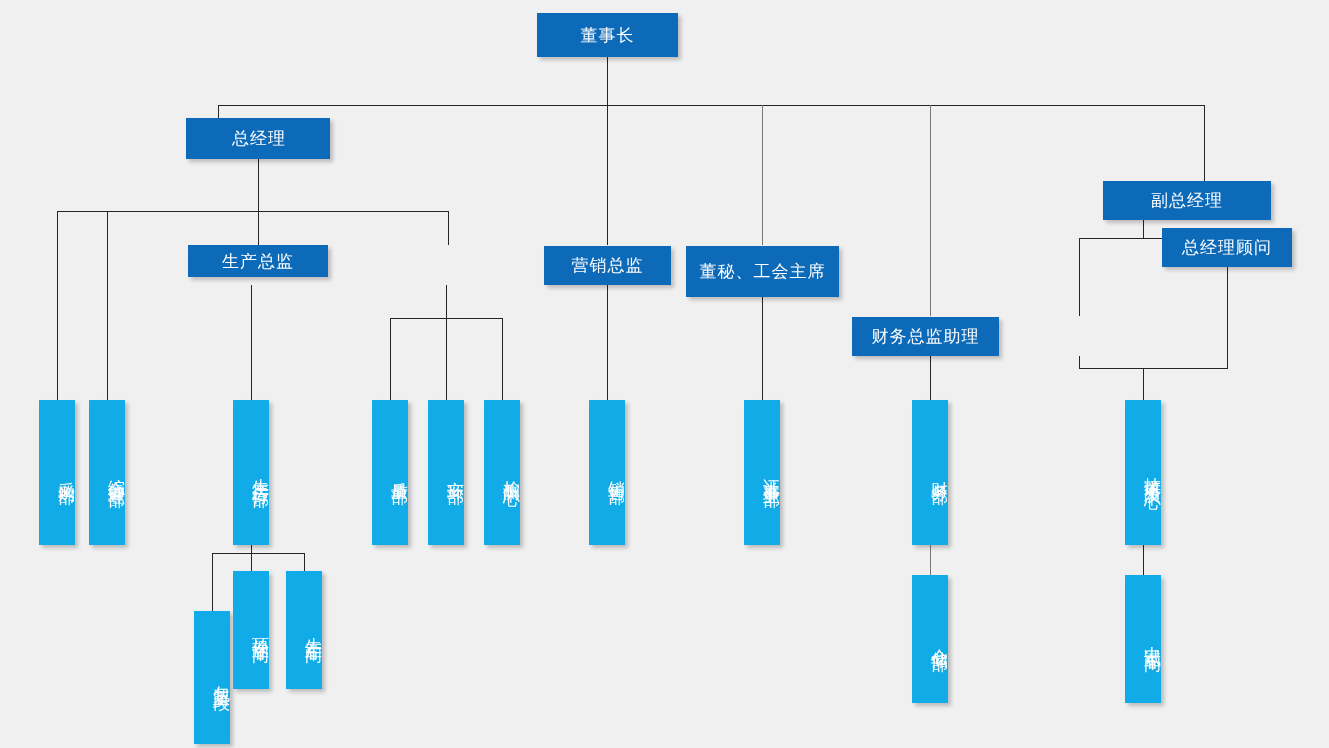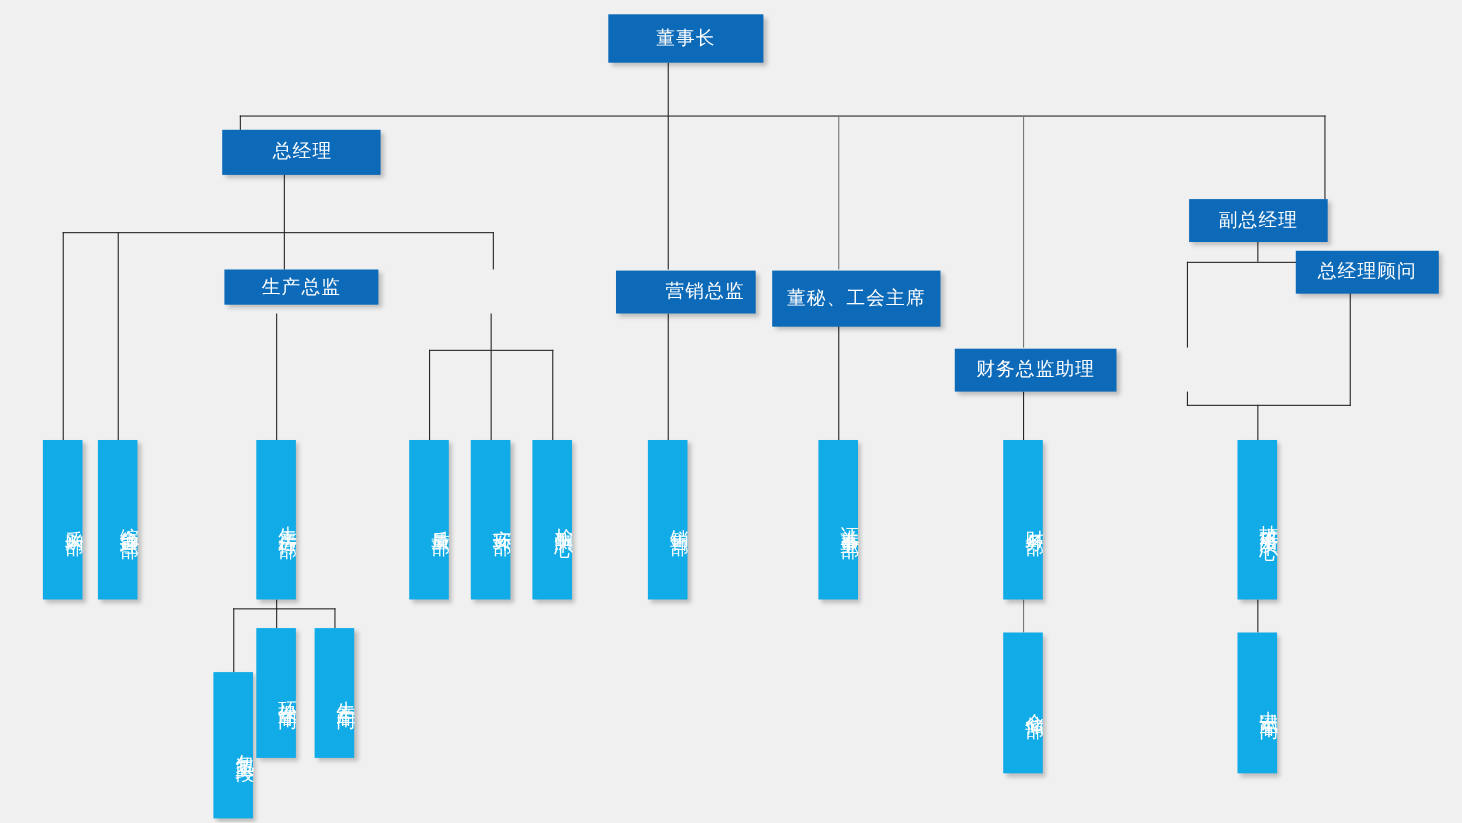--- a/index.html
+++ b/index.html
@@ -27,21 +27,20 @@
     text-align: center;
     z-index: 3;
     box-shadow: 3px 3px 4px rgba(0,0,0,0.22);
   }
   .node.h {
     background: #0c6ab8;
     font-size: 17px;
     letter-spacing: 1px;
     line-height: 1.1;
     padding: 0 10px;
-    margin-left: 16px;
   }
   .node.v {
     background: #11ace7;
     font-size: 17px;
     writing-mode: vertical-rl;
     text-orientation: upright;
     letter-spacing: 3px;
     line-height: 1.05;
     padding: 8px 0;
     align-items: flex-start;
@@ -113,34 +112,34 @@
   <div class="line v" style="left:304px; top:553px; height:18px;"></div>
 
   <div class="node h" style="left:537px; top:13px; width:141px; height:44px;">
       <span>董事长</span>
     </div>
 
   <div class="node h" style="left:186px; top:118px; width:144px; height:41px;padding-left:12px;">
       <span>总经理</span>
     </div>
 
-  <div class="node h" style="left:1065px; top:181px; width:126px; height:39px;">
+  <div class="node h" style="left:1103px; top:181px; width:168px; height:39px;">
       <span>副总经理</span>
     </div>
 
   <div class="node h" style="left:1162px; top:228px; width:130px; height:39px;">
       <span>总经理顾问</span>
     </div>
 
   <div class="node h" style="left:188px; top:245px; width:140px; height:32px;">
       <span>生产总监</span>
     </div>
 
 
-  <div class="node h" style="left:544px; top:246px; width:127px; height:39px;justify-content:flex-end;">
+  <div class="node h" style="left:544px; top:246px; width:127px; height:39px;">
       <span>营销总监</span>
     </div>
 
   <div class="node h" style="left:686px; top:246px; width:153px; height:51px;">
       <span>董秘、工会主席</span>
     </div>
 
   <div class="node h" style="left:852px; top:317px; width:147px; height:39px;">
       <span>财务总监助理</span>
     </div>

